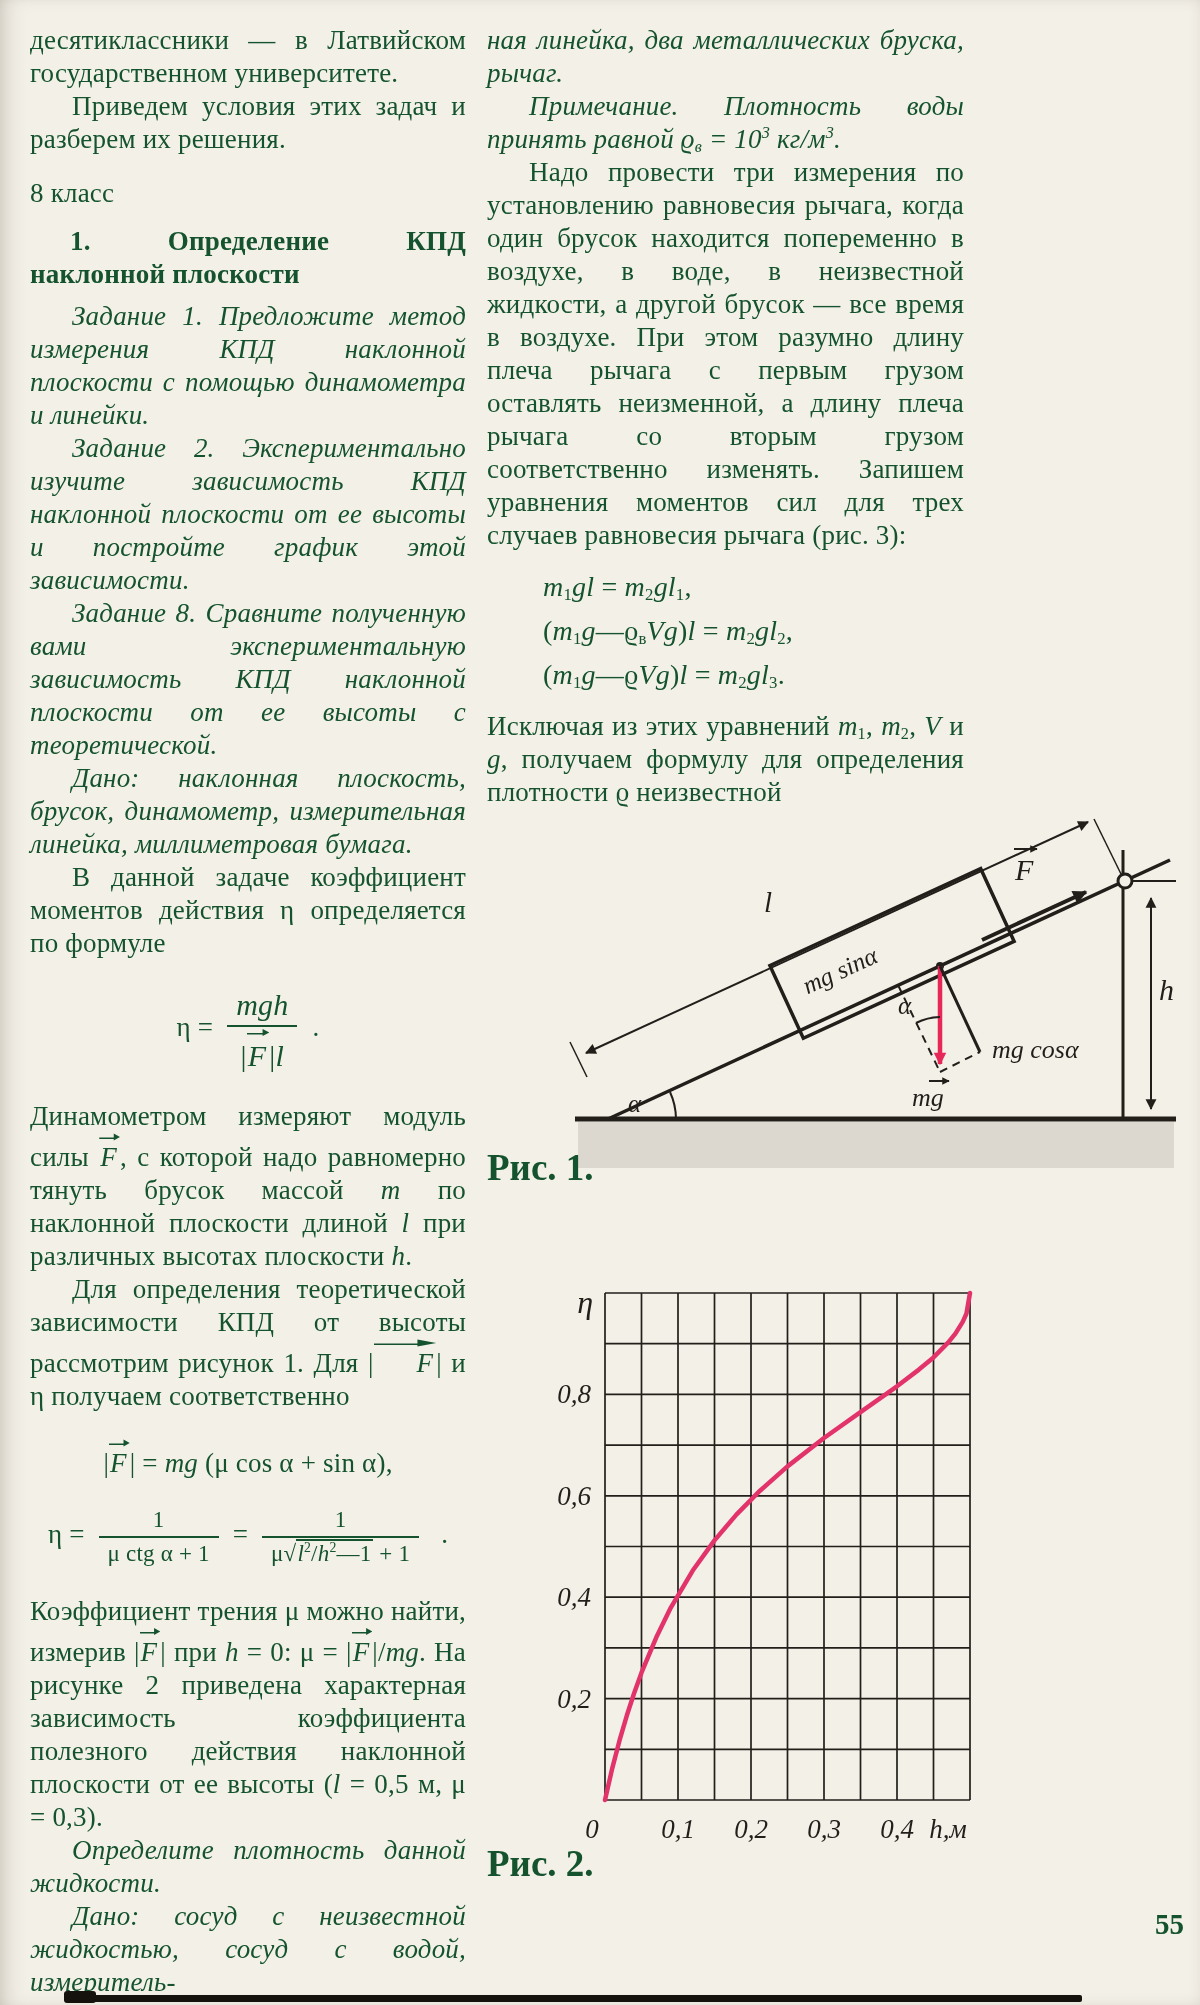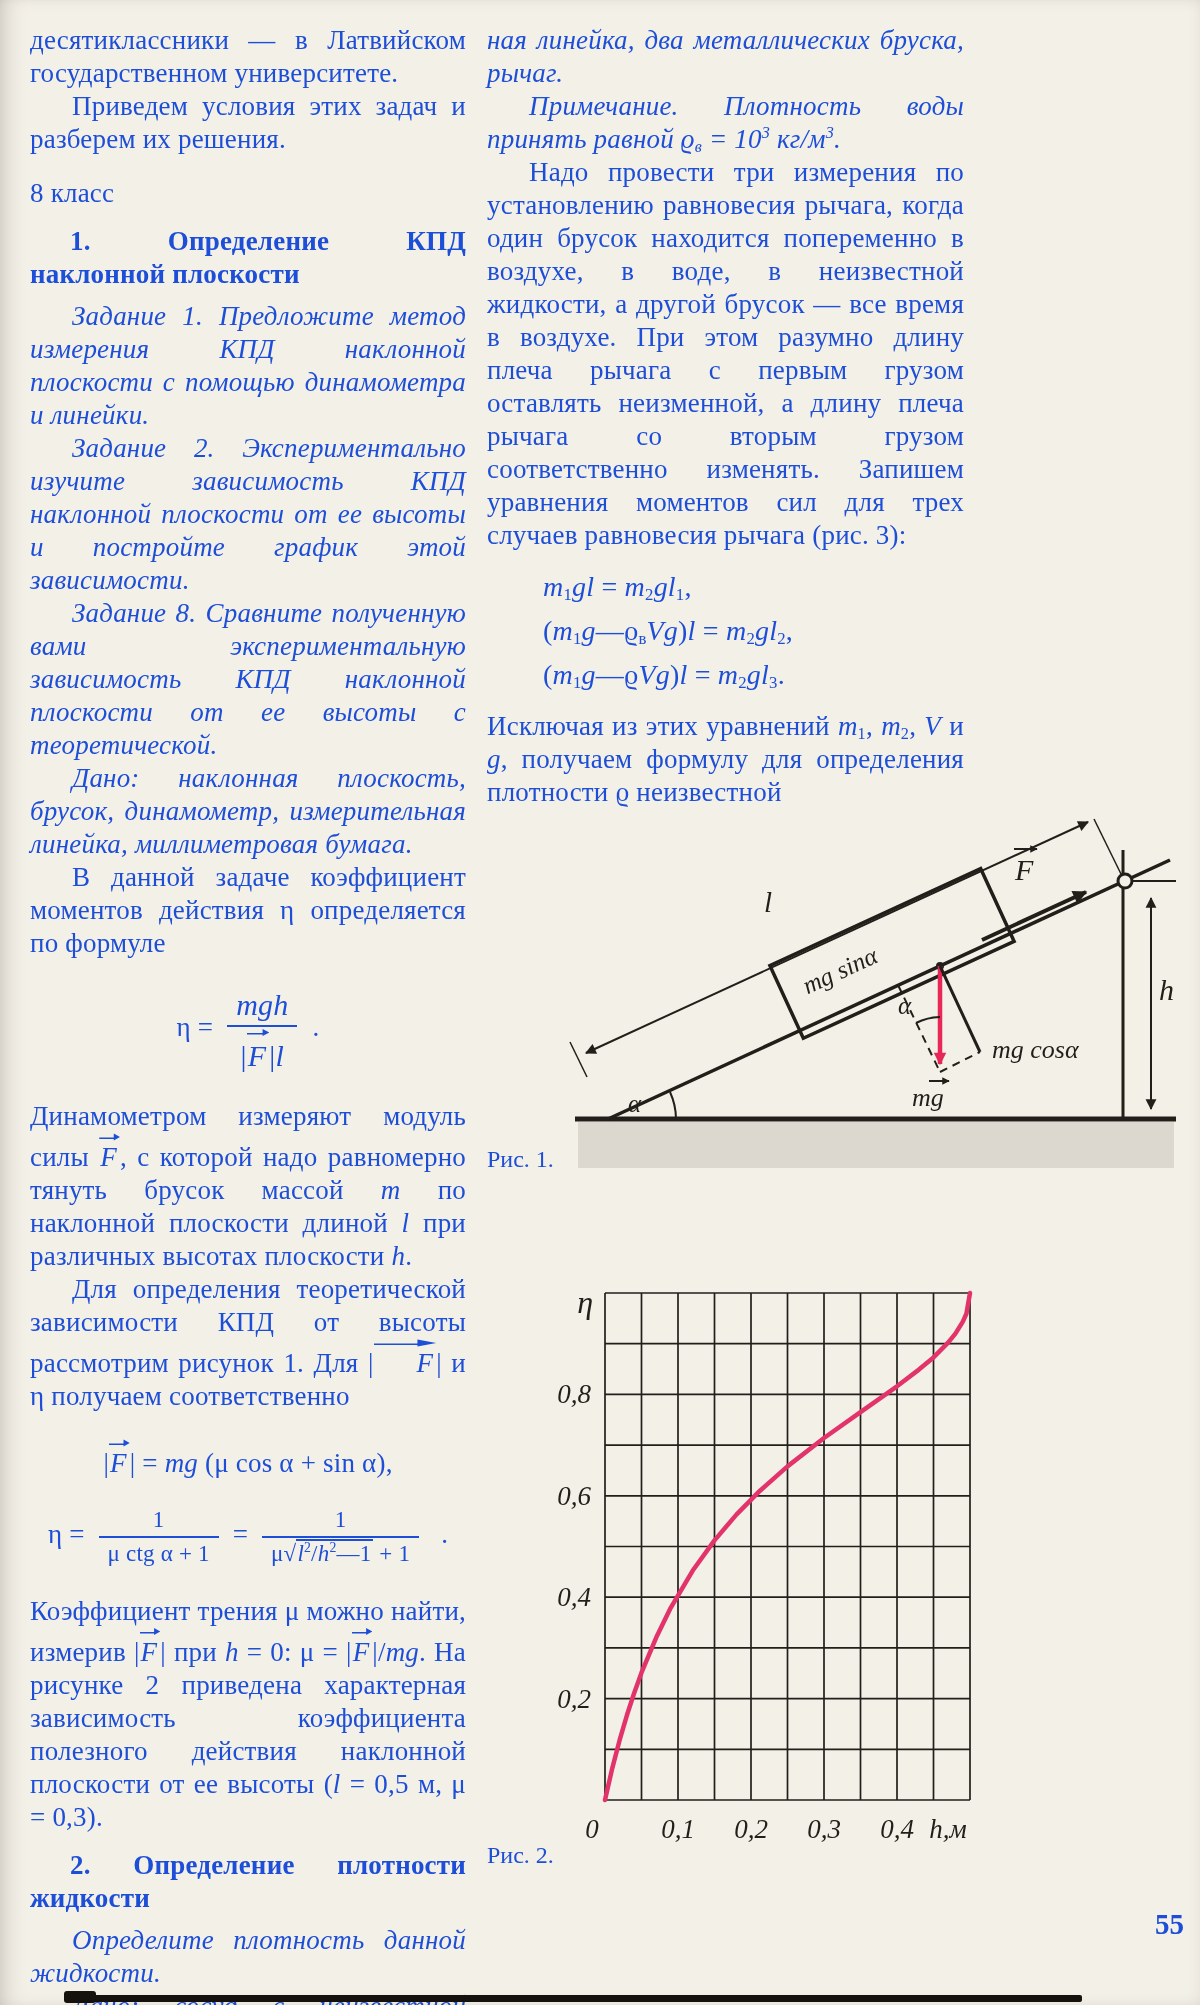--- a/index.html
+++ b/index.html
@@ -1,19 +1,19 @@
 <!DOCTYPE html>
 <html><head>
 <meta charset="utf-8">
 <style>
   html,body{margin:0;padding:0;background:#8a8populated;}
   body{background:#777;}
   .page{
     position:relative; width:1200px; height:2005px; overflow:hidden;
-    background:#f3f0e8; color:#1d4ed8;
+    background:#f3f0e8; color:#14532d;
     font-family:"Liberation Serif","DejaVu Serif",serif;
   }
   .edge{position:absolute; inset:0; pointer-events:none;
     box-shadow: inset 14px 0 26px -16px rgba(60,50,30,.35), inset -6px 0 18px -12px rgba(60,50,30,.18);}
   .col{position:absolute; top:24px; font-size:27px; line-height:33px; letter-spacing:.2px;}
   .colL{left:30px; width:436px;}
   .colR{left:487px; width:477px;}
   .p{margin:0; text-align:justify; text-indent:42px;}
   .noind{text-indent:0;}
   .it{font-style:italic;}
@@ -28,21 +28,21 @@
   .frac{display:inline-block; vertical-align:middle; text-align:center; margin:0 7px; line-height:1.25; font-size:30px;}
   .frac .num{display:block; padding:0 9px 1px; border-bottom:2px solid currentColor;}
   .frac .den{display:block; padding:2px 9px 0;}
   .fdot{margin-left:8px;}
   .fsmall .frac{font-size:23px;}
   .sqrt{white-space:nowrap;}
   .sqrt .rad{border-top:2px solid currentColor; padding:0 2px 0 1px;margin-top:7px;}
   .eqs{margin:13px 0 13px; padding-left:56px; text-indent:0; font-size:28px;}
   .eqs .eq{line-height:44px; white-space:nowrap;}
   .figwrap{position:absolute;}
-  .caption{position:absolute; font-weight:400; font-size:24px;}
+  .caption{position:absolute; font-weight:700; font-size:37px;}
   .pageno{position:absolute; left:1155px; top:1908px; font-weight:700; font-size:29px;}
   .scanbar{position:absolute; left:74px; top:1995px; width:1008px; height:7px; background:#16130f; border-radius:2px;}
   .scanblob{position:absolute; left:64px; top:1991px; width:32px; height:12px; background:#16130f; border-radius:3px;}
   .flabel{font-family:"Liberation Serif","DejaVu Serif",serif; font-style:italic; fill:#221f1b;}
   svg{display:block;}
 </style>
 </head>
 <body>
 
 <div class="page">
@@ -56,21 +56,20 @@
       <div class="p it">Задание 2. Экспериментально изучите зависимость КПД наклонной плоскости от ее высоты и постройте график этой зависимости.</div>
       <div class="p it">Задание 8. Сравните полученную вами экспериментальную зависимость КПД наклонной плоскости от ее высоты с теоретической.</div>
       <div class="p it">Дано: наклонная плоскость, брусок, динамометр, измерительная линейка, миллиметровая бумага.</div>
       <div class="p">В данной задаче коэффициент моментов действия η определяется по формуле</div>
       <div class="formula">η = <span class="frac"><span class="num"><i>mgh</i></span><span class="den">|<span class="vec">F</span>|<i>l</i></span></span><span class="fdot">.</span></div>
       <div class="p noind">Динамометром измеряют модуль силы <span class="vec">F</span>, с которой надо равномерно тянуть брусок массой <i>m</i> по наклонной плоскости длиной <i>l</i> при различных высотах плоскости <i>h</i>.</div>
       <div class="p">Для определения теоретической зависимости КПД от высоты рассмотрим рисунок 1. Для |<span class="vec">F</span>| и η получаем соответственно</div>
       <div class="formula">|<span class="vec">F</span>| = <i>mg</i> (μ cos α + sin α),</div>
       <div class="formula fsmall">η = <span class="frac"><span class="num">1</span><span class="den">μ ctg α + 1</span></span> = <span class="frac"><span class="num">1</span><span class="den">μ<span class="sqrt">√<span class="rad"><i>l</i><sup>2</sup>/<i>h</i><sup>2</sup>—1</span></span> + 1</span></span> <span class="fdot">.</span></div>
       <div class="p noind">Коэффициент трения μ можно найти, измерив |<span class="vec">F</span>| при <i>h</i> = 0: μ = |<span class="vec">F</span>|/<i>mg</i>. На рисунке 2 приведена характерная зависимость коэффициента полезного действия наклонной плоскости от ее высоты (<i>l</i> = 0,5 м, μ = 0,3).</div>
-      <div class="head">2. Определение плотности жидкости</div>
       <div class="p it">Определите плотность данной жидкости.</div>
       <div class="p it">Дано: сосуд с неизвестной жидкостью, сосуд с водой, измеритель-</div>
     </div>
   <div class="col colR">
       <div class="p it noind">ная линейка, два металлических бруска, рычаг.</div>
       <div class="p it">Примечание. Плотность воды принять равной ϱ<sub>в</sub> = 10<sup>3</sup> кг/м<sup>3</sup>.</div>
       <div class="p">Надо провести три измерения по установлению равновесия рычага, когда один брусок находится попеременно в воздухе, в воде, в неизвестной жидкости, а другой брусок — все время в воздухе. При этом разумно длину плеча рычага с первым грузом оставлять неизменной, а длину плеча рычага со вторым грузом соответственно изменять. Запишем уравнения моментов сил для трех случаев равновесия рычага (рис. 3):</div>
       <div class="eqs">
         <div class="eq"><i>m</i><sub>1</sub><i>gl</i> = <i>m</i><sub>2</sub><i>gl</i><sub>1</sub>,</div>
         <div class="eq">(<i>m</i><sub>1</sub><i>g</i>—ϱ<sub>в</sub><i>Vg</i>)<i>l</i> = <i>m</i><sub>2</sub><i>gl</i><sub>2</sub>,</div>

